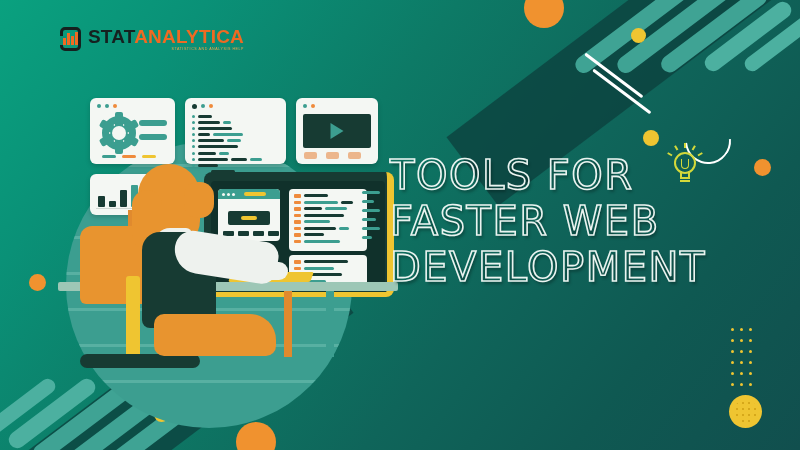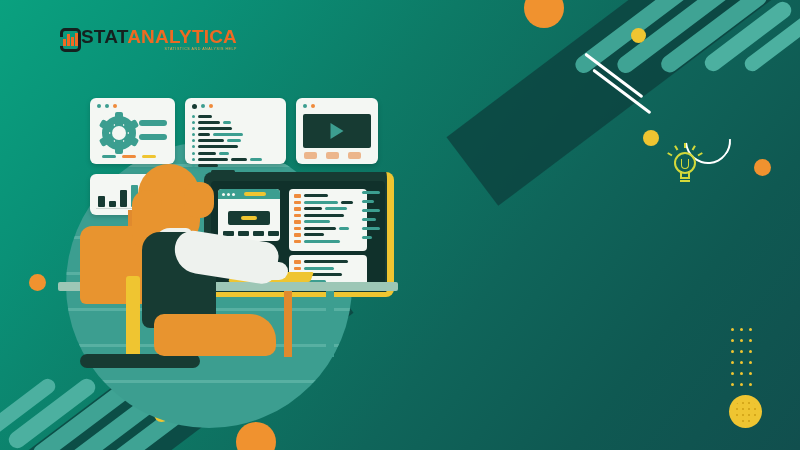--- a/index.html
+++ b/index.html
@@ -44,21 +44,21 @@
   .dotgrid{position:absolute;right:42px;bottom:56px;display:grid;
            grid-template-columns:repeat(3,9px);grid-auto-rows:11px;}
   .dotgrid i{width:3px;height:3px;border-radius:50%;background:#efc531;display:block;}
   .grid-ball{position:absolute;right:38px;bottom:22px;width:33px;height:33px;border-radius:50%;
              background:#efc531;}
   .grid-ball::after{content:"";position:absolute;inset:5px;
        background-image:radial-gradient(#d6a81a 0.9px, transparent 1px);
        background-size:6px 6px;border-radius:50%;}
 
   
-  .logo{position:absolute;left:60px;top:26px;display:flex;align-items:flex-end;}
+  .logo{position:absolute;left:60px;top:26px;display:flex;align-items:center;gap:7px;}
   .logo-mark{position:relative;width:21px;height:24px;flex:none;}
   .logo-mark .brk{position:absolute;inset:0;border:3.5px solid #15211f;border-radius:5px;}
   .logo-mark .brk::after{content:"";position:absolute;left:-3.5px;top:6px;width:6px;height:9px;
       background:#0a9177;}
   .logo-mark .bars{position:absolute;left:3px;top:5px;display:flex;gap:1.5px;align-items:flex-end;height:13px;}
   .logo-mark .bars b{width:2.6px;background:#ef6a22;display:block;}
   .logo-text{line-height:1;padding-top:1px;}
   .logo-text .lt1{font-size:19px;font-weight:700;letter-spacing:.2px;}
   .logo-text .lt1 .a{color:#15211f;}
   .logo-text .lt1 .b{color:#ef6a22;}
@@ -483,20 +483,23 @@
     <div class="head"></div>
     <div class="hair2"></div>
     <div class="shirt"></div>
     <div class="torso"></div>
     <div class="lap"></div>
     <div class="arm"></div>
     <div class="hand"></div>
   </div>
 
   <div class="headline">
+    <div class="hl">TOOLS FOR</div>
+    <div class="hl">FASTER WEB</div>
+    <div class="hl">DEVELOPMENT</div>
 
     <div class="bulb">
       <span class="ray" style="transform:rotate(0deg)"></span>
       <span class="ray" style="transform:rotate(30deg)"></span>
       <span class="ray" style="transform:rotate(-30deg)"></span>
       <span class="ray" style="transform:rotate(60deg)"></span>
       <span class="ray" style="transform:rotate(-60deg)"></span>
       <span class="glass"></span>
       <span class="fil"></span>
       <span class="neck"></span>

